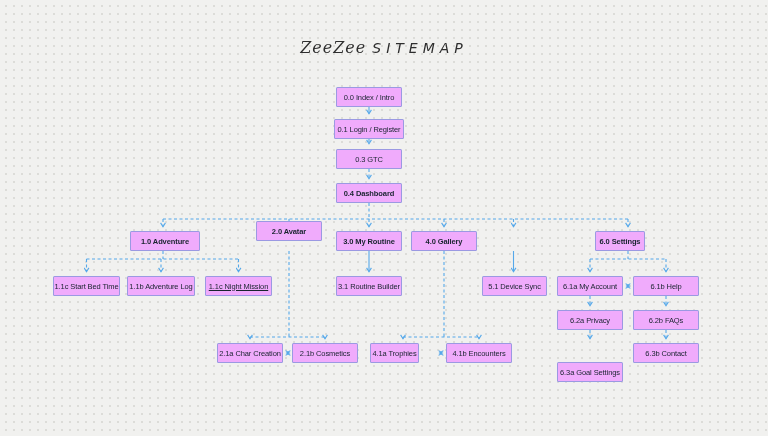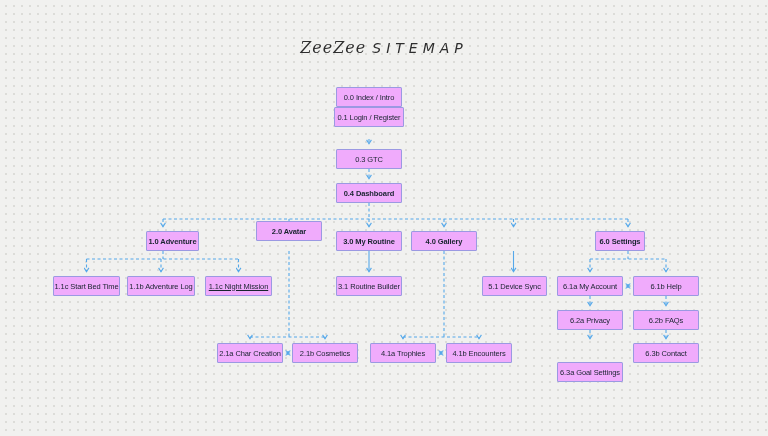--- a/index.html
+++ b/index.html
@@ -102,31 +102,31 @@
 
       <path d="M626.8,286 H629.2" stroke-dasharray="2 1.5" marker-start="url(#arrL)" marker-end="url(#arrR)"></path>
       <path d="M286.8,353 H289.2" stroke-dasharray="2 1.5" marker-start="url(#arrL)" marker-end="url(#arrR)"></path>
       <path d="M439.8,353 H442.2" stroke-dasharray="2 1.5" marker-start="url(#arrL)" marker-end="url(#arrR)"></path>
     </g>
   </svg>
 
   <div class="node" style="left:336px;top:87px;width:66px;">
       <span>0.0 Index / Intro</span>
     </div>
-  <div class="node" style="left:334px;top:107px;width:70px;">
+  <div class="node" style="left:334px;top:119px;width:70px;">
       <span>0.1 Login / Register</span>
     </div>
   <div class="node" style="left:336px;top:149px;width:66px;">
       <span>0.3 GTC</span>
     </div>
   <div class="node bold" style="left:336px;top:183px;width:66px;">
       <span>0.4 Dashboard</span>
     </div>
 
-  <div class="node bold" style="left:146px;top:231px;width:53px;">
+  <div class="node bold" style="left:130px;top:231px;width:70px;">
       <span>1.0 Adventure</span>
     </div>
   <div class="node bold" style="left:256px;top:221px;width:66px;">
       <span>2.0 Avatar</span>
     </div>
   <div class="node bold" style="left:336px;top:231px;width:66px;">
       <span>3.0 My Routine</span>
     </div>
   <div class="node bold" style="left:411px;top:231px;width:66px;">
       <span>4.0 Gallery</span>
@@ -163,21 +163,21 @@
   <div class="node" style="left:633px;top:310px;width:66px;">
       <span>6.2b FAQs</span>
     </div>
 
   <div class="node" style="left:217px;top:343px;width:66px;">
       <span>2.1a Char Creation</span>
     </div>
   <div class="node" style="left:292px;top:343px;width:66px;">
       <span>2.1b Cosmetics</span>
     </div>
-  <div class="node" style="left:370px;top:343px;width:66px;justify-content:center;">
+  <div class="node" style="left:370px;top:343px;width:49px;justify-content:center;">
       <span>4.1a Trophies</span>
     </div>
   <div class="node" style="left:446px;top:343px;width:66px;">
       <span>4.1b Encounters</span>
     </div>
   <div class="node" style="left:557px;top:362px;width:66px;">
       <span>6.3a Goal Settings</span>
     </div>
   <div class="node" style="left:633px;top:343px;width:66px;">
       <span>6.3b Contact</span>

